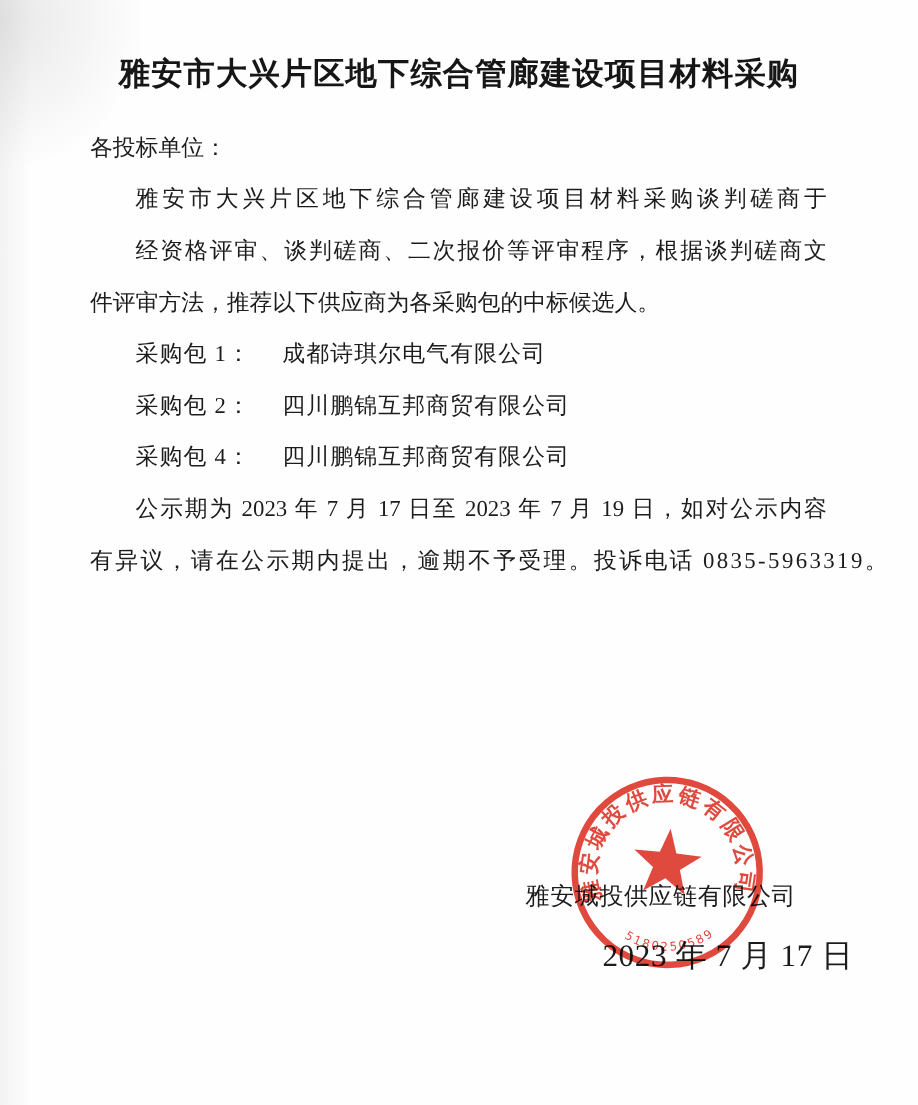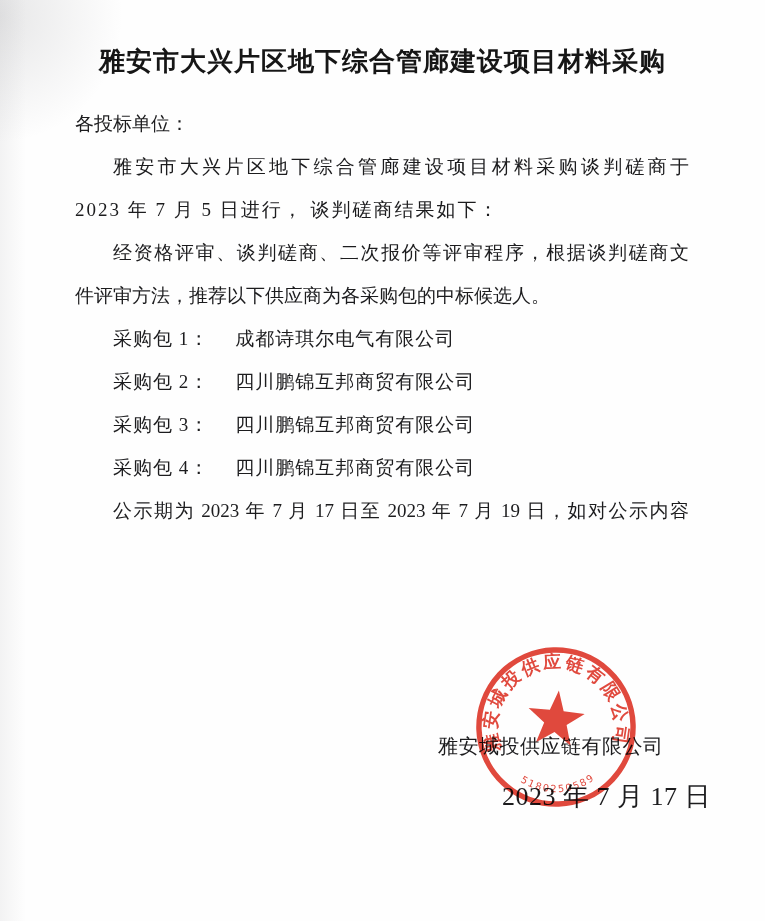--- a/index.html
+++ b/index.html
@@ -115,39 +115,36 @@
 <div class="page">
 
   <h1 class="title">
     <div>雅安市大兴片区地下综合管廊建设项目材料采购</div>
   </h1>
 
   <div class="content">
     <div class="line">各投标单位：</div>
 
     <div class="line indent justify">雅安市大兴片区地下综合管廊建设项目材料采购谈判磋商于</div>
-    <div class="line wide">2023 年 7 月 5 日进行， 谈判磋商结果如下：</div>
 
     <div class="line indent justify">经资格评审、谈判磋商、二次报价等评审程序，根据谈判磋商文</div>
     <div class="line">件评审方法，推荐以下供应商为各采购包的中标候选人。</div>
 
     <div class="line indent pkg">
       <span>采购包 1：</span><span class="sup">成都诗琪尔电气有限公司</span>
     </div>
     <div class="line indent pkg">
       <span>采购包 2：</span><span class="sup">四川鹏锦互邦商贸有限公司</span>
     </div>
     <div class="line indent pkg">
-      <span>采购包 3：</span><span class="sup">四川鹏锦互邦商贸有限公司</span>
-    </div>
-    <div class="line indent pkg">
       <span>采购包 4：</span><span class="sup">四川鹏锦互邦商贸有限公司</span>
     </div>
 
     <div class="line indent justify">公示期为 2023 年 7 月 17 日至 2023 年 7 月 19 日，如对公示内容</div>
+    <div class="line wide">有异议，请在公示期内提出，逾期不予受理。投诉电话 0835-5963319。</div>
   </div>
 
   <div class="sig-company">雅安城投供应链有限公司</div>
   <div class="sig-date">2023 年 7 月 17 日</div>
 
   <svg class="seal" viewBox="0 0 166 166" xmlns="http://www.w3.org/2000/svg" xmlns:xlink="http://www.w3.org/1999/xlink">
     <circle cx="83" cy="83" r="78" fill="none" stroke="#dd2f22" stroke-width="5.5"></circle>
     <polygon fill="#dd2f22" points="87.2,46.3 77.4,65.4 56.0,62.8 71.2,78.1 62.2,97.6 81.3,87.9 97.1,102.5 93.8,81.3 112.5,70.8 91.3,67.4"></polygon>
     <path id="sealCoArc" d="M 28.6 108.4 A 60 60 0 1 1 137.4 108.4" fill="none"></path>
     <path id="sealSerialArc" d="M 40.6 133.6 A 66 66 0 0 0 125.4 133.6" fill="none"></path>

